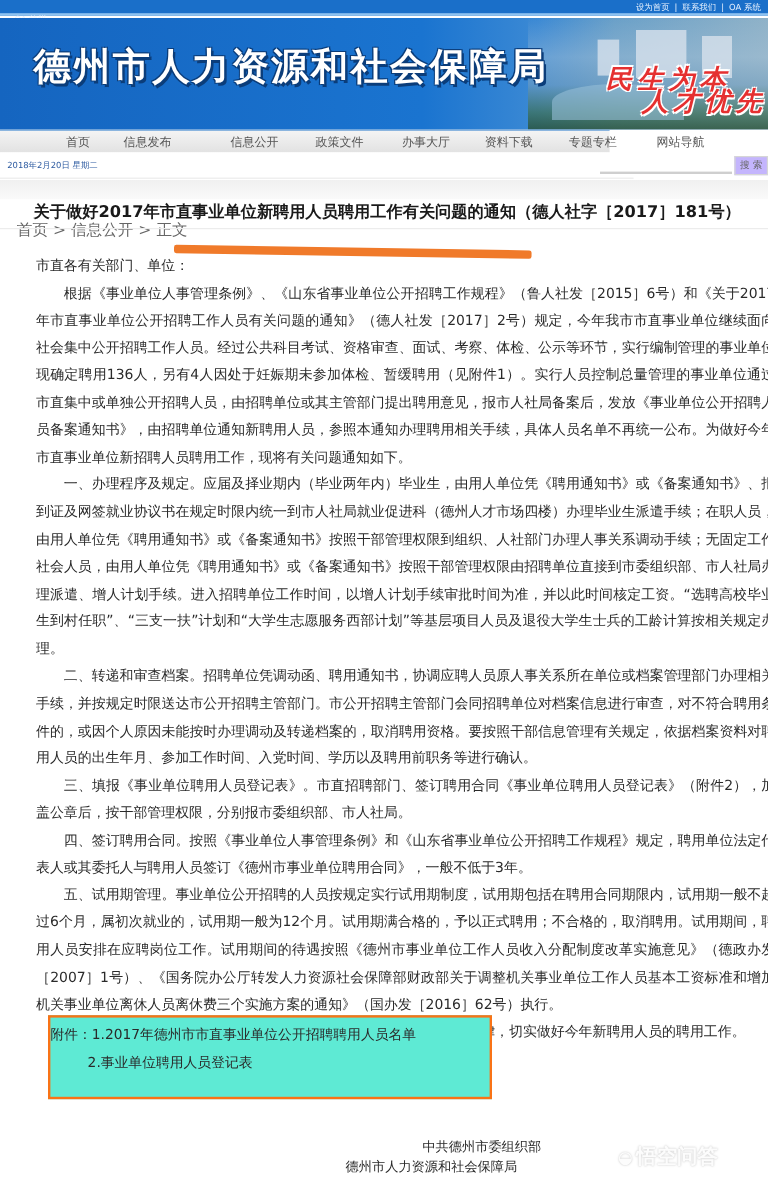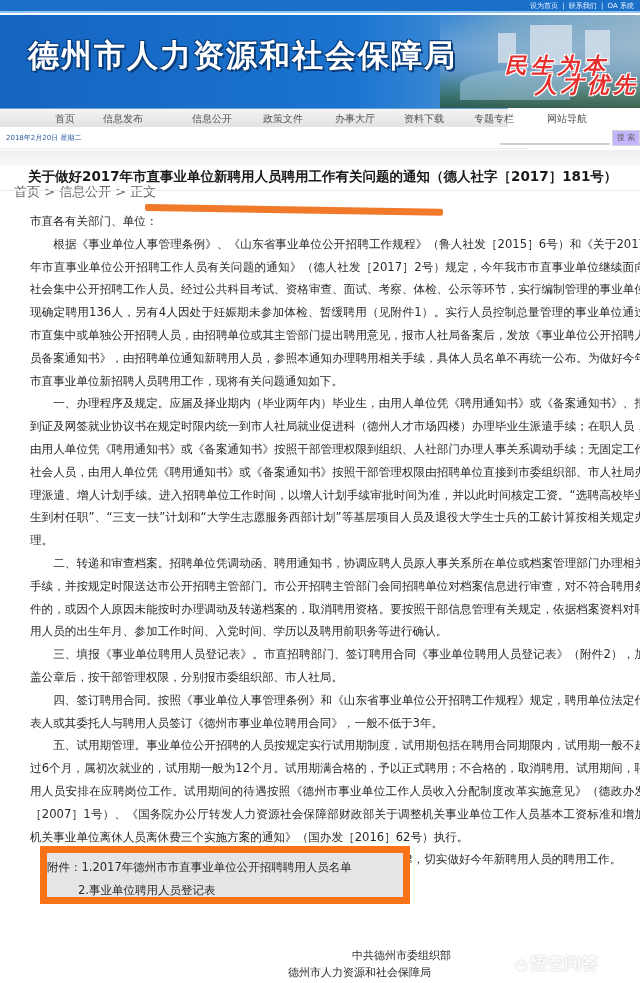--- a/index.html
+++ b/index.html
@@ -93,22 +93,22 @@
   .body {
     position: absolute; left: 14px; top: 210px; width: 616px;
     font-size: 11.6px; line-height: 22.8px; color: #2a2a2a;
     font-family: "DejaVu Sans", sans-serif;
     margin-left: 16px;
   }
   .body p { text-align: justify; text-justify: inter-ideograph; }
   .body p.indent { text-indent: 2em; }
 
   .attach-box {
-    position: absolute; left: 40px; top: 846px; width: 370px; height: 58px;
-    border: 7px solid #f97316; background: #e5e5e5;
+    position: absolute; left: 40px; top: 846px; width: 370px; height: 70px;
+    border: 2px solid #f97316; background: #5eead4;
   }
   .attach-box .line1 { position: absolute; left: 0px; top: 7px; font-size: 11.5px; color: #2a2a2a; white-space: nowrap; }
   .attach-box .line2 { position: absolute; left: 31px; top: 30px; font-size: 11.5px; color: #2a2a2a; white-space: nowrap; }
 
   .signature { position: absolute; font-size: 11px; color: #2a2a2a; white-space: nowrap; }
   .sig1 { left: 312px; top: 948px; margin-left: 40px; }
   .sig2 { left: 288px; top: 965px; }
 
   .watermark {
     position: absolute; left: 515px; top: 952px; font-size: 17px; color: rgba(255,255,255,0.9);

